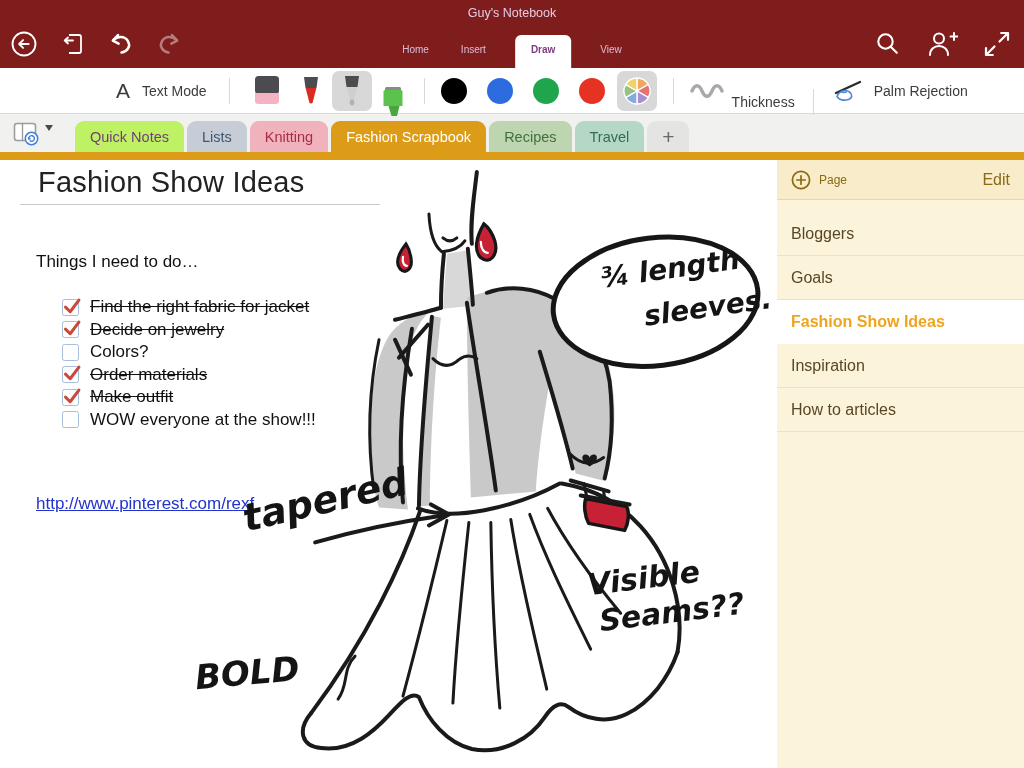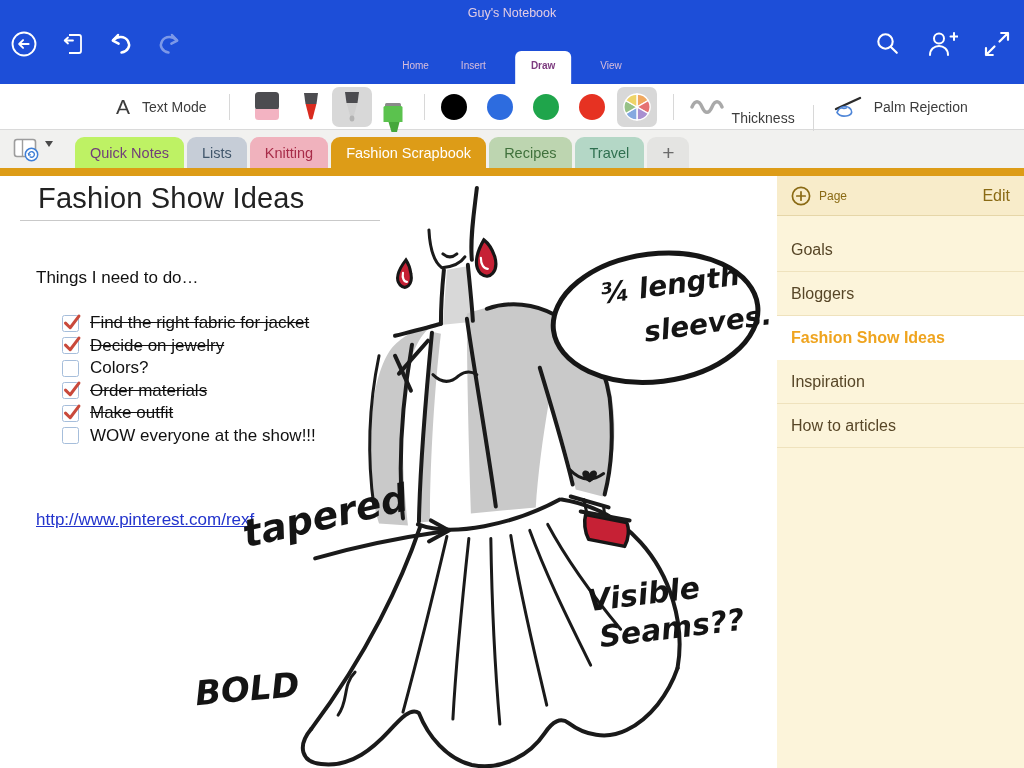--- a/index.html
+++ b/index.html
@@ -1,20 +1,20 @@
 <!DOCTYPE html>
 <html><head>
 <meta charset="utf-8">
 <style>
   html,body{margin:0;padding:0;background:#333;}
   *{box-sizing:border-box;font-family:"Liberation Sans",sans-serif;}
   .app{position:relative;width:1024px;height:768px;background:#fff;overflow:hidden;}
 
   
-  .topbar{position:relative;height:84px;background:#1d4ed8;}
+  .topbar{position:relative;height:68px;background:#7f1d1d;}
   .nb-title{position:absolute;top:6px;left:0;width:100%;text-align:center;font-size:12.5px;color:#e3cde4;}
   .left-icons{position:absolute;left:10px;top:30px;display:flex;gap:22px;align-items:center;}
   .right-icons{position:absolute;right:14px;top:30px;display:flex;gap:26px;align-items:center;}
   .icn{display:inline-flex;align-items:center;justify-content:center;}
   .dim{opacity:.42;}
   .ribbon-tabs{position:absolute;left:50%;transform:translateX(-50%);bottom:0;display:flex;align-items:flex-end;gap:26px;}
   .rtab{color:#d9bedb;font-size:10px;padding:9px 3px 13px;white-space:nowrap;}
   .rtab.active{background:#fff;color:#7d3b7f;font-weight:700;padding:9px 16px 13px;border-radius:6px 6px 0 0;}
 
   
@@ -352,21 +352,21 @@
         <span class="sb-addpage">
           <svg width="20" height="20" viewBox="0 0 20 20">
               <circle cx="10" cy="10" r="8.6" fill="none" stroke="#8a6a14" stroke-width="1.7"></circle>
               <path d="M10,5.8 v8.4 M5.8,10 h8.4" stroke="#8a6a14" stroke-width="1.7" stroke-linecap="round"></path>
             </svg>
           <span>Page</span>
         </span>
         <span class="sb-edit">Edit</span>
       </div>
       <div class="sb-list">
+        <div class="sb-row">Bloggers</div>
         <div class="sb-row">Goals</div>
-        <div class="sb-row">Bloggers</div>
         <div class="sb-row active">Fashion Show Ideas</div>
         <div class="sb-row">Inspiration</div>
         <div class="sb-row">How to articles</div>
       </div>
     </aside>
   </div>
 </div>
 
 </body></html>

